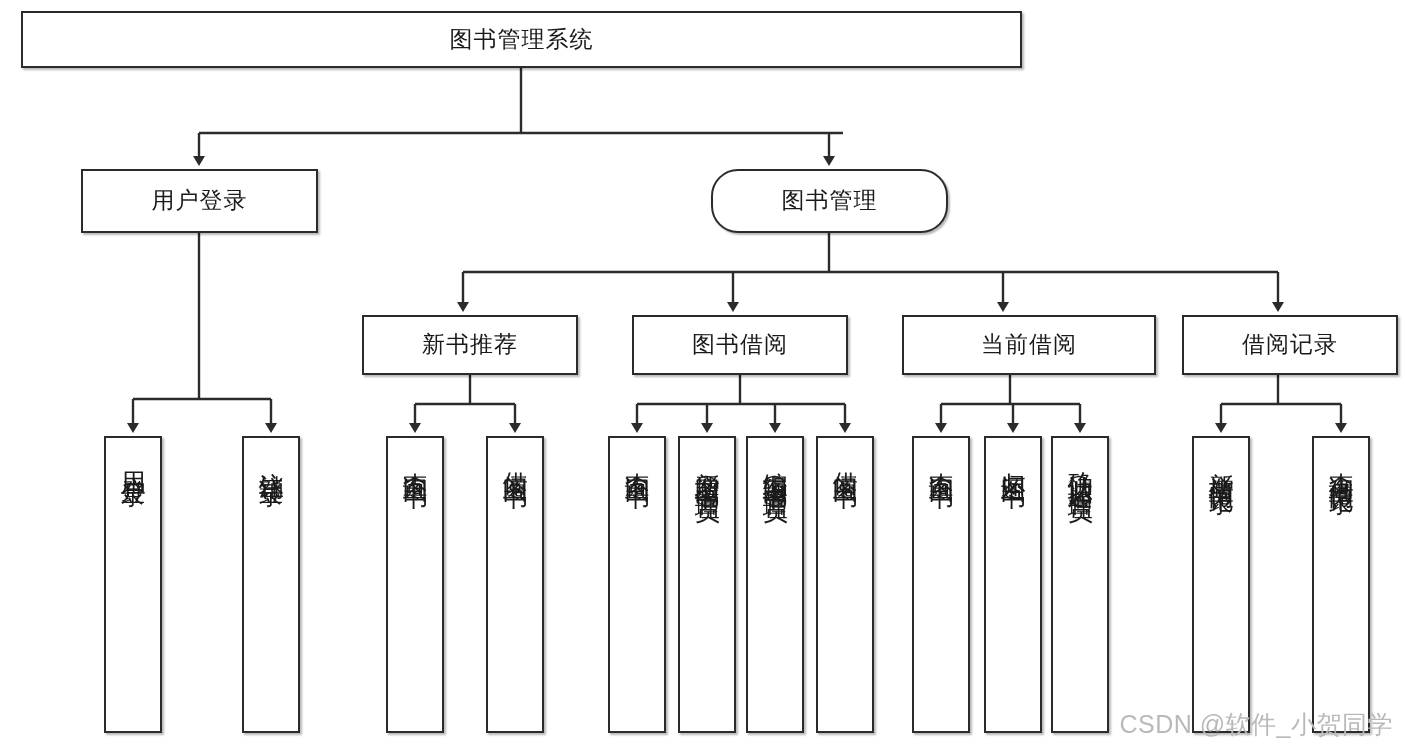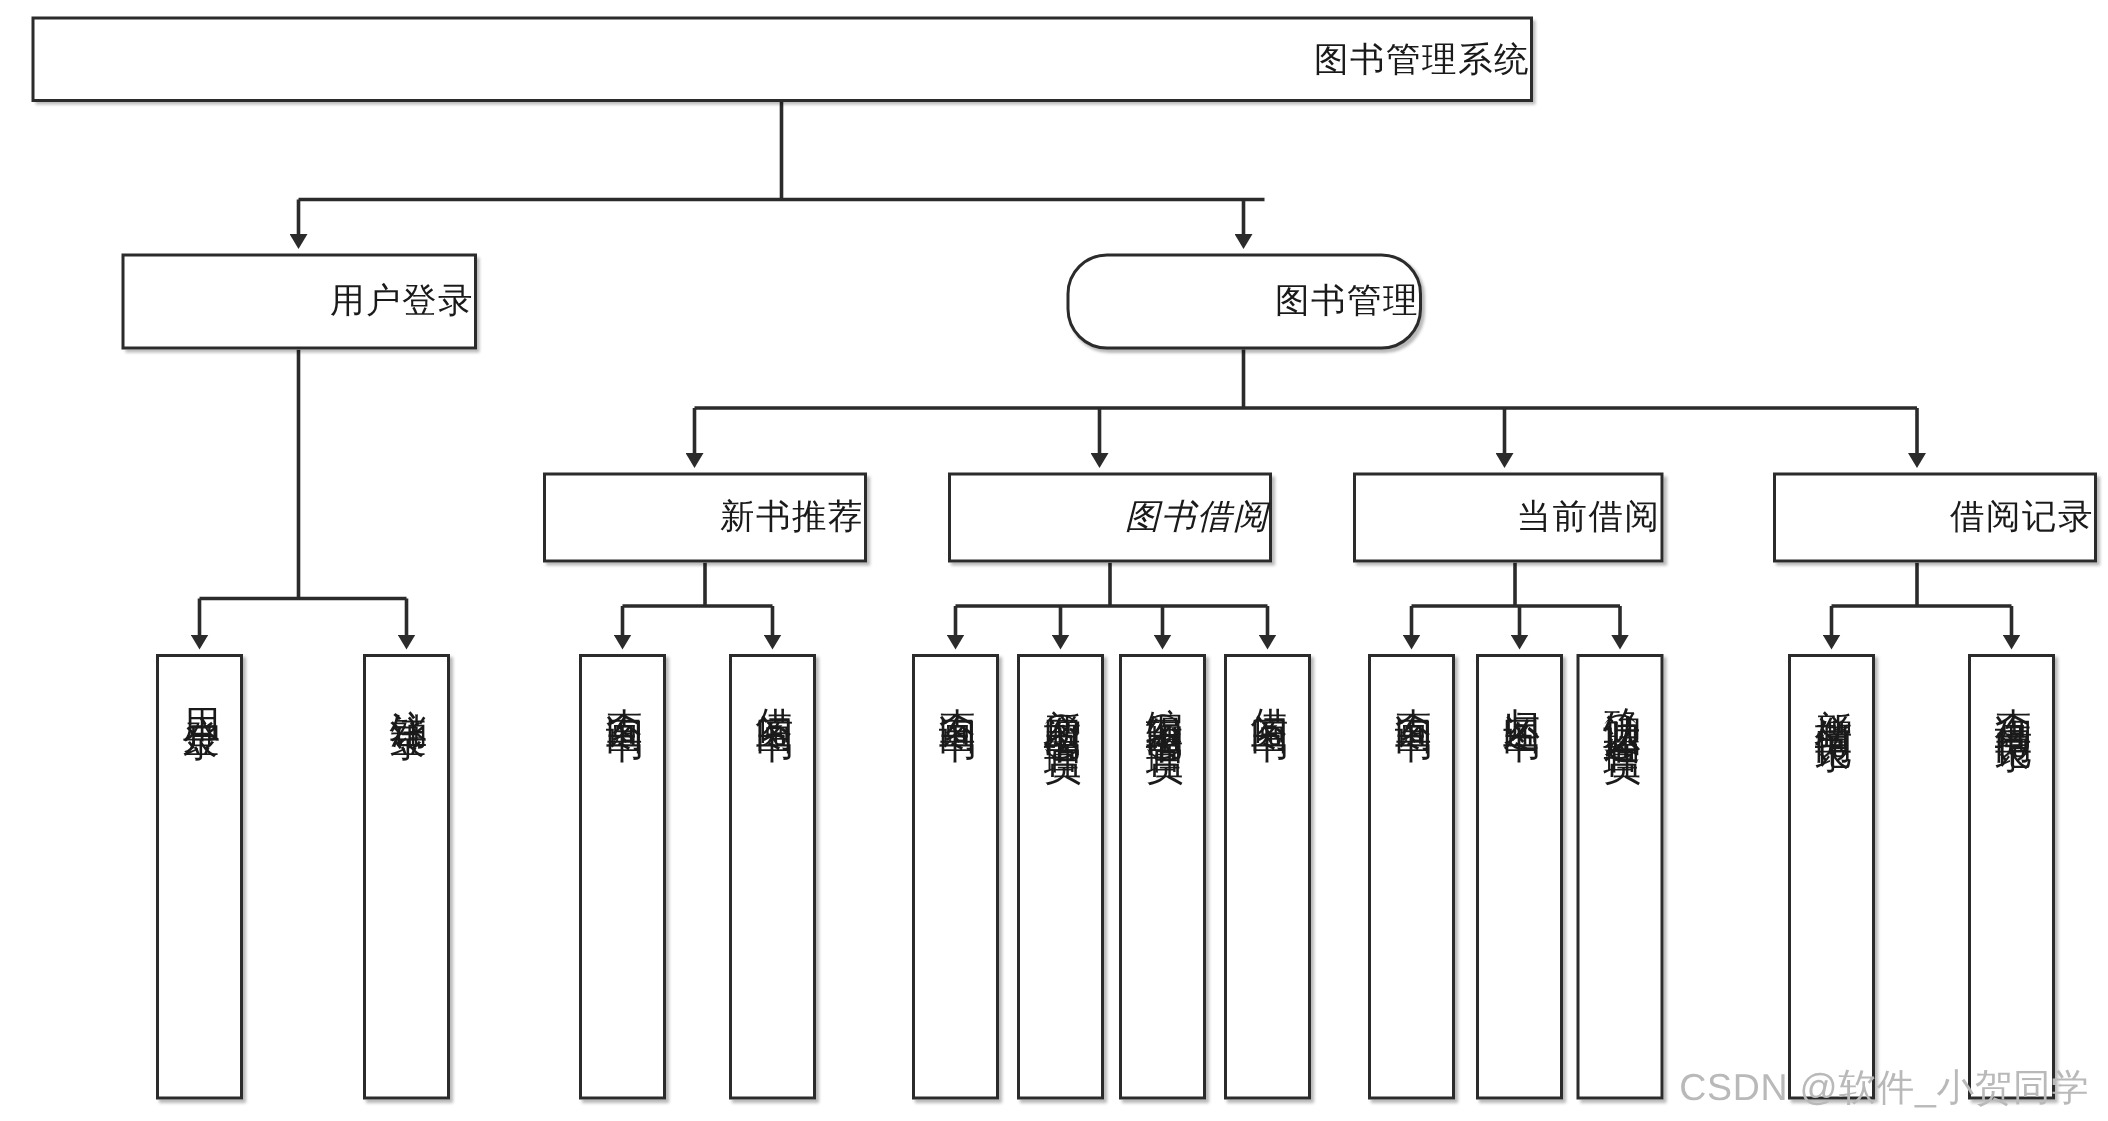--- a/index.html
+++ b/index.html
@@ -15,21 +15,21 @@
   svg.lines{position:absolute;left:0;top:0;width:1405px;height:747px;pointer-events:none;}
 
   .node{
     position:absolute;
     box-sizing:border-box;
     background:#ffffff;
     border:2px solid #2b2b2b;
     box-shadow:2px 2px 2px rgba(0,0,0,0.28);
     display:flex;
     align-items:center;
-    justify-content:flex-end;
+    justify-content:center;
     color:#1a1a1a;
   }
   .node.h{
     font-size:23px;
     letter-spacing:1px;
     line-height:1.1;
   }
   .node.root{font-size:23px;}
   .node.v{
     align-items:flex-start;
@@ -119,24 +119,24 @@
   <div class="node h" style="left:81px;top:169px;width:237px;height:64px;">
     <span>用户登录</span>
   </div>
   <div class="node h" style="left:711px;top:169px;width:237px;height:64px;border-radius:27px;">
     <span>图书管理</span>
   </div>
 
   <div class="node h" style="left:362px;top:315px;width:216px;height:60px;">
     <span>新书推荐</span>
   </div>
-  <div class="node h" style="left:632px;top:315px;width:216px;height:60px;font-style:italic;">
+  <div class="node h" style="left:632px;top:315px;width:216px;height:60px;">
     <span>图书借阅</span>
   </div>
-  <div class="node h" style="left:902px;top:315px;width:207px;height:60px;">
+  <div class="node h" style="left:902px;top:315px;width:254px;height:60px;">
     <span>当前借阅</span>
   </div>
   <div class="node h" style="left:1170px;top:315px;width:216px;height:60px;margin-left:12px;">
     <span>借阅记录</span>
   </div>
 
   <div class="node v" style="left:104px;top:436px;width:58px;height:297px;">
     <span class="vtext">用户登录</span>
   </div>
   <div class="node v" style="left:242px;top:436px;width:58px;height:297px;">

